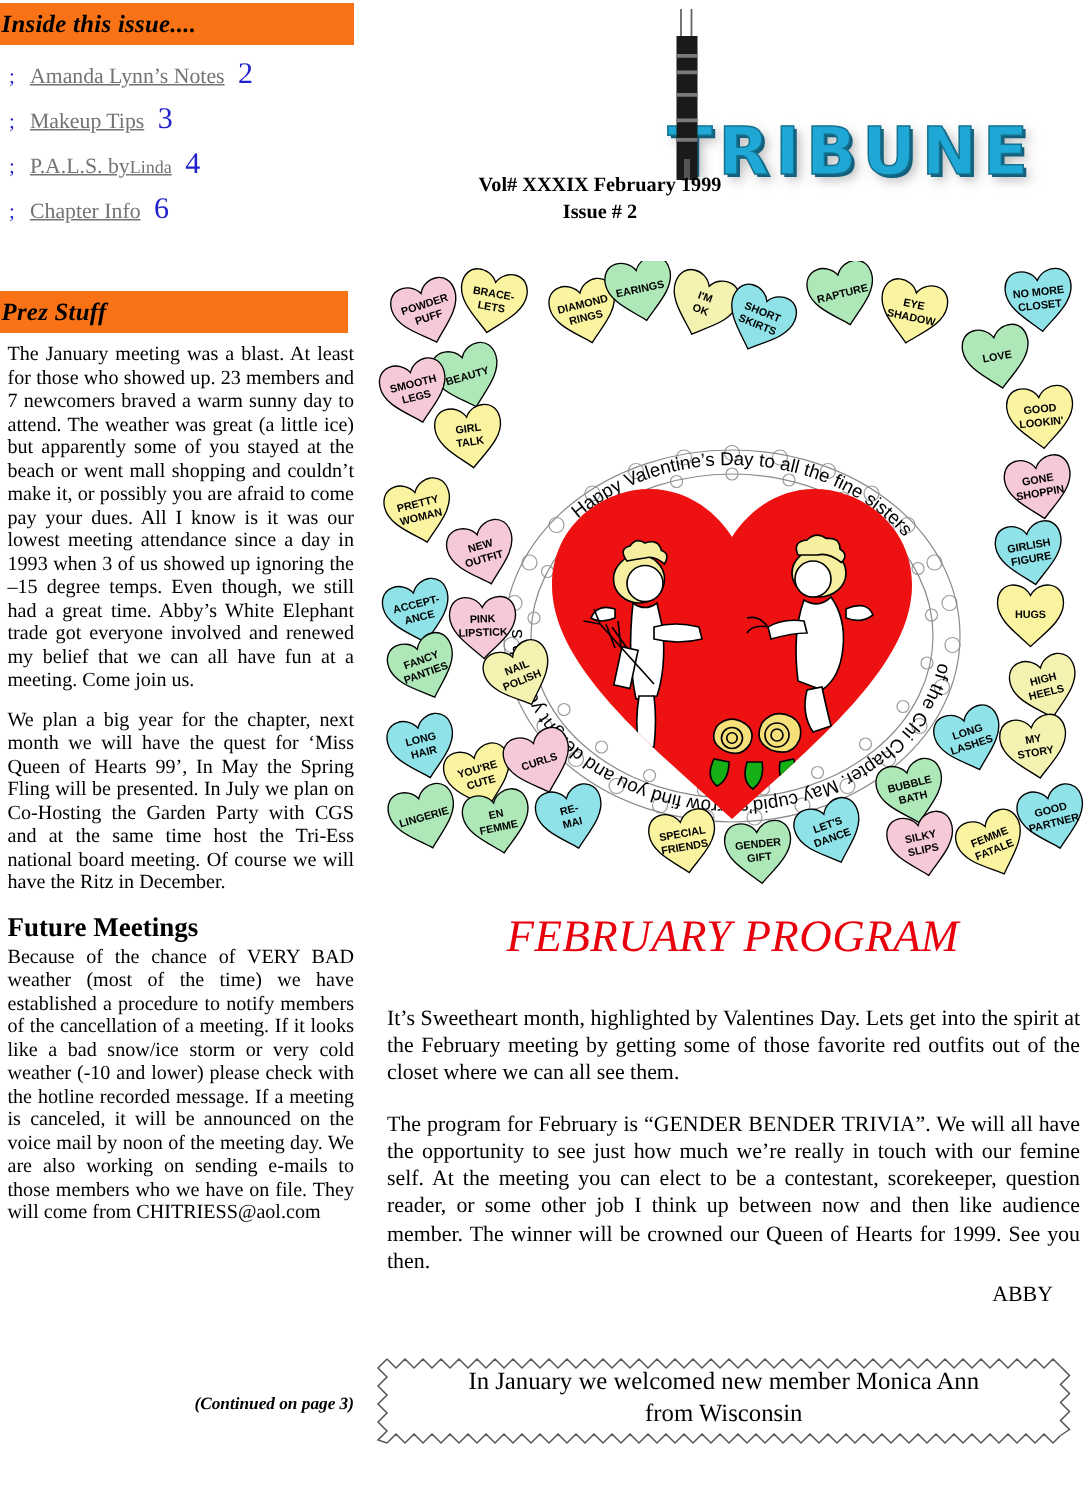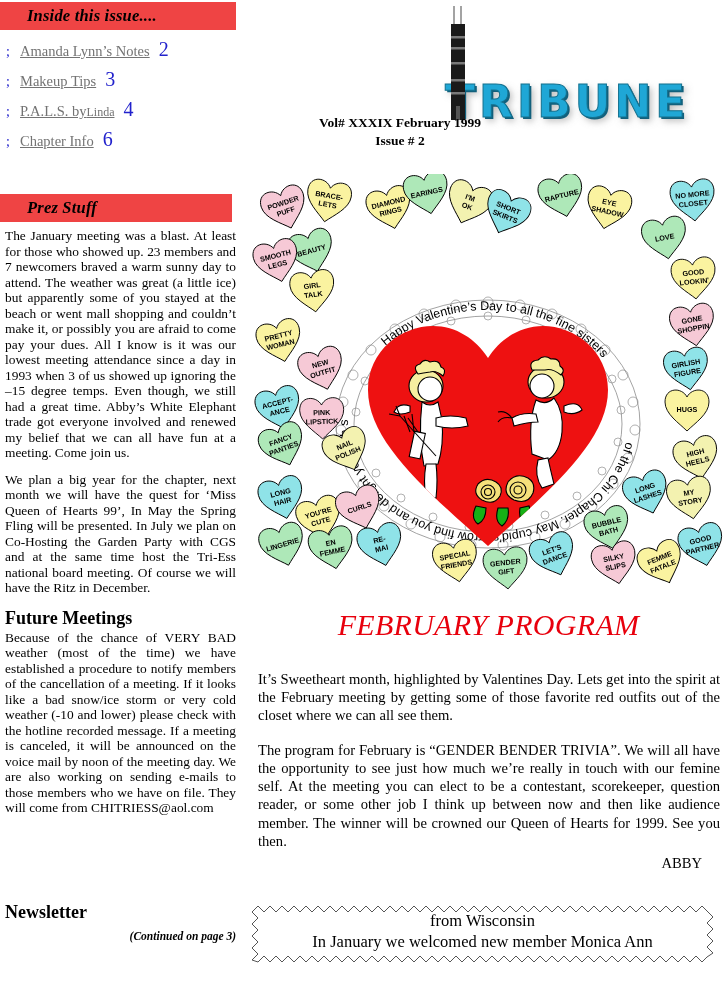--- a/index.html
+++ b/index.html
@@ -2,22 +2,22 @@
 <html><head>
 <meta charset="utf-8">
 <style>
   html,body{margin:0;padding:0;background:#ffffff;}
   body{width:727px;height:1000px;position:relative;overflow:hidden;
        font-family:"Liberation Serif",serif;color:#000;}
 
   
   #left-col{position:absolute;left:0;top:0;width:241px;height:1000px;}
 
-  .bar{background:#ef4444;height:28px;display:flex;align-items:center;
-       padding-left:27px;box-sizing:border-box;}
+  .bar{background:#f97316;height:28px;display:flex;align-items:center;
+       padding-left:1px;box-sizing:border-box;}
   .bar-title{font-weight:bold;font-style:italic;font-size:16.5px;
              letter-spacing:.2px;color:#000;}
 
   #inside-bar{position:absolute;left:0;top:2px;width:236px;}
   #toc{position:absolute;left:0;top:38px;width:241px;}
   .toc-row{display:flex;align-items:baseline;padding:0 0 0 6px;height:30px;}
   .toc-bullet{color:#2222CC;font-size:14px;width:14px;flex:none;
               font-family:"Liberation Serif",serif;}
   .toc-label{color:#737373;font-size:14.5px;white-space:nowrap;text-decoration:underline;}
   .toc-sub{font-size:12px;}
@@ -112,21 +112,20 @@
     <span class="bar-title">Prez Stuff</span>
   </div>
 
   <div id="left-body">
     <p class="just">The January meeting was a blast. At least for those who showed up. 23 members and 7 newcomers braved a warm sunny day to attend. The weather was great (a little ice) but apparently some of you stayed at the beach or went mall shopping and couldn’t make it, or possibly you are afraid to come pay your dues. All I know is it was our lowest meeting attendance since a day in 1993 when 3 of us showed up ignoring the –15 degree temps.  Even though, we still had a great time. Abby’s White Elephant trade got everyone involved and renewed my belief that we can all have fun at a meeting. Come join us.</p>
     <p class="just gap"> We plan a big year for the chapter, next month we will have the quest for ‘Miss Queen of Hearts 99’, In May the Spring Fling will be presented. In July we plan on Co-Hosting the Garden Party with CGS and at the same time host the Tri-Ess national board meeting. Of course we will have the Ritz in December.</p>
     <h2 class="sec" style="margin-top:13px">Future Meetings</h2>
     <p class="just">Because of the chance of VERY BAD weather (most of the time) we have established a procedure to notify members of the cancellation of a meeting. If it looks like a bad snow/ice storm or very cold weather (-10 and lower) please check with the hotline recorded message. If a meeting is canceled, it will be announced on the voice mail by noon of the meeting day. We are also working on sending e-mails to those members who we have on file. They will come from CHITRIESS@aol.com</p>
   </div>
 
-  <h2 class="sec" id="newsletter-head">Newsletter</h2>
   <div id="continued">(Continued on page 3)</div>
 </div>
 
 <div id="masthead">
   <div id="logo-wrap">
     <div class="logo-sub">TRIBUNE</div>
 
     <svg id="tower" viewBox="0 0 22 118">
       <line x1="7" y1="0" x2="7" y2="20" stroke="#666" stroke-width="1.2"></line>
       <line x1="14" y1="0" x2="14" y2="20" stroke="#666" stroke-width="1.2"></line>
@@ -506,16 +505,16 @@
 </div>
 
 <div id="welcome">
   <svg width="465" height="68" viewBox="0 0 465 68">
     <polyline points="8,6 14,12 20,6 26,12 32,6 38,12 44,6 50,12 56,6 62,12 68,6 74,12 80,6 86,12 92,6 98,12 104,6 110,12 116,6 122,12 128,6 134,12 140,6 146,12 152,6 158,12 164,6 170,12 176,6 182,12 188,6 194,12 200,6 206,12 212,6 218,12 224,6 230,12 236,6 242,12 248,6 254,12 260,6 266,12 272,6 278,12 284,6 290,12 296,6 302,12 308,6 314,12 320,6 326,12 332,6 338,12 344,6 350,12 356,6 362,12 368,6 374,12 380,6 386,12 392,6 398,12 404,6 410,12 416,6 422,12 428,6 434,12 440,6 446,12 452,6 457,11" fill="none" stroke="#555" stroke-width="1"></polyline>
     <polyline points="8,62 14,56 20,62 26,56 32,62 38,56 44,62 50,56 56,62 62,56 68,62 74,56 80,62 86,56 92,62 98,56 104,62 110,56 116,62 122,56 128,62 134,56 140,62 146,56 152,62 158,56 164,62 170,56 176,62 182,56 188,62 194,56 200,62 206,56 212,62 218,56 224,62 230,56 236,62 242,56 248,62 254,56 260,62 266,56 272,62 278,56 284,62 290,56 296,62 302,56 308,62 314,56 320,62 326,56 332,62 338,56 344,62 350,56 356,62 362,56 368,62 374,56 380,62 386,56 392,62 398,56 404,62 410,56 416,62 422,56 428,62 434,56 440,62 446,56 452,62 457,57" fill="none" stroke="#555" stroke-width="1"></polyline>
     <polyline points="8,6 2,12 8,18 2,24 8,30 2,36 8,42 2,48 8,54 2,60 8,62" fill="none" stroke="#555" stroke-width="1"></polyline>
     <polyline points="457,11 463,17 457,23 463,29 457,35 463,41 457,47 463,53 457,57" fill="none" stroke="#555" stroke-width="1"></polyline>
   </svg>
   <div id="welcome-text">
+    <div>In January we welcomed new member Monica Ann</div>
     <div>from Wisconsin</div>
-    <div>In January we welcomed new member Monica Ann</div>
   </div>
 </div>
 
 </body></html>

